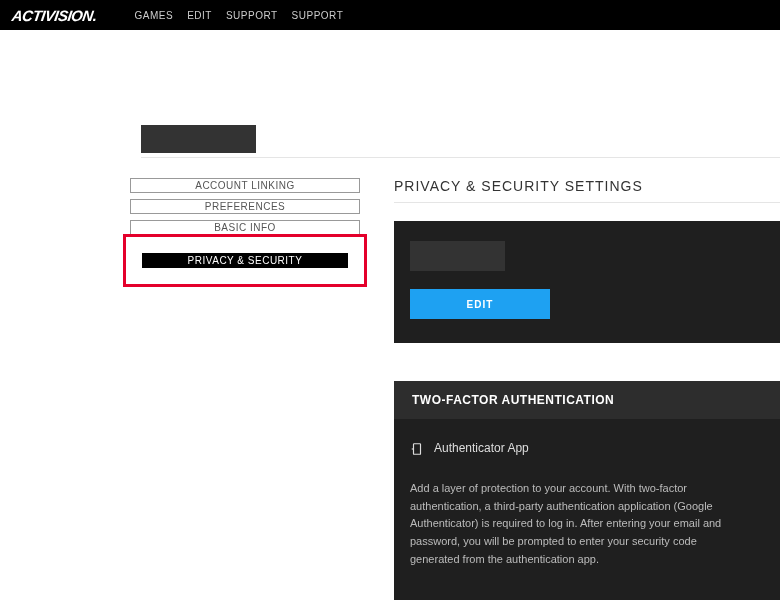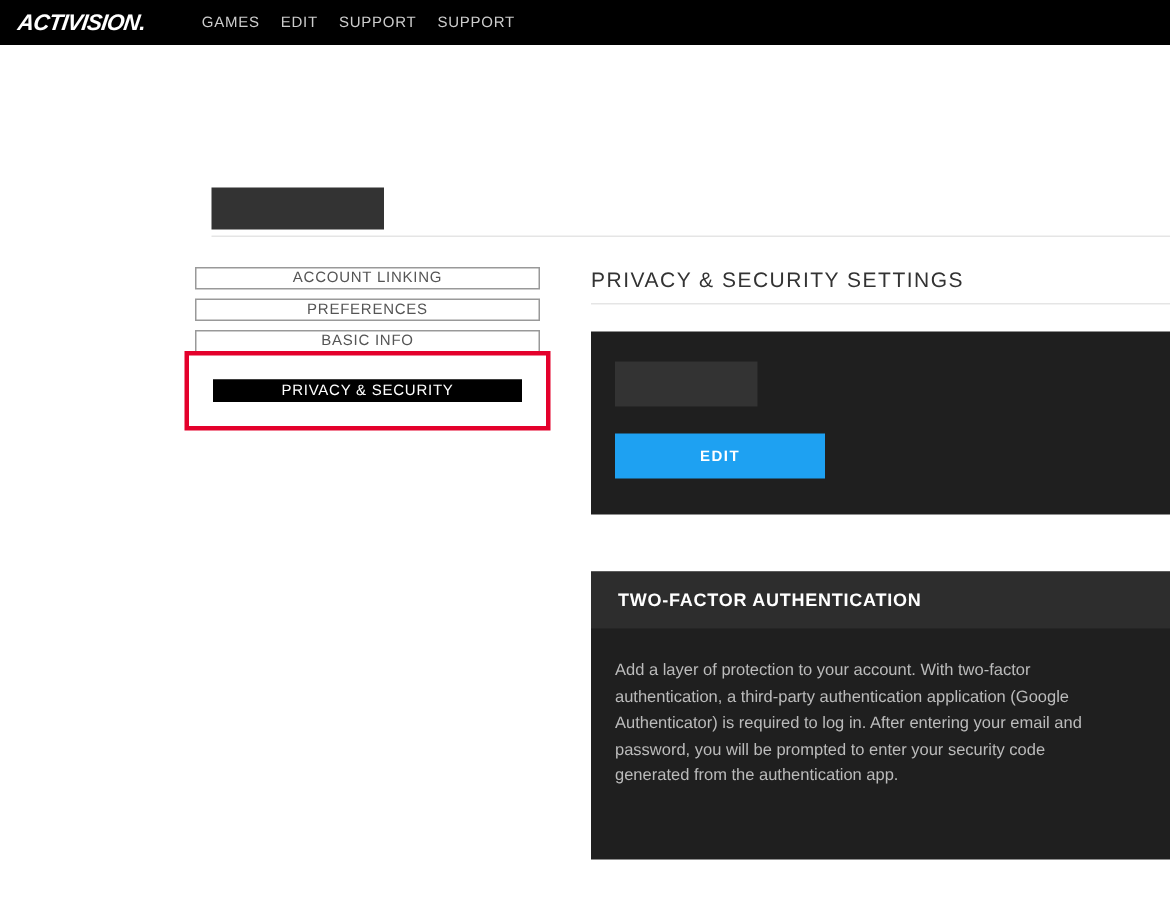--- a/index.html
+++ b/index.html
@@ -67,20 +67,29 @@
           <div class="pw-field"></div>
           <button class="btn-blue">EDIT</button>
         </div>
       </div>
 
       <div class="gap"></div>
 
       <div class="card">
         <div class="card-header">TWO-FACTOR AUTHENTICATION</div>
         <div class="card-body">
+          <div class="app-row">
+            <span class="app-icon">
+              <svg viewBox="0 0 24 24" width="14" height="14" fill="none" stroke="#ddd" stroke-width="2">
+                  <rect x="6" y="3" width="12" height="18" rx="1"></rect>
+                  <line x1="3" y1="12" x2="6" y2="12"></line>
+                </svg>
+            </span>
+            <span>Authenticator App</span>
+          </div>
           <div class="tfa-desc">Add a layer of protection to your account. With two-factor authentication, a third-party authentication application (Google Authenticator) is required to log in. After entering your email and password, you will be prompted to enter your security code generated from the authentication app.</div>
 
         </div>
       </div>
 
     </div>
   </div>
 </div>
 
 </body></html>

